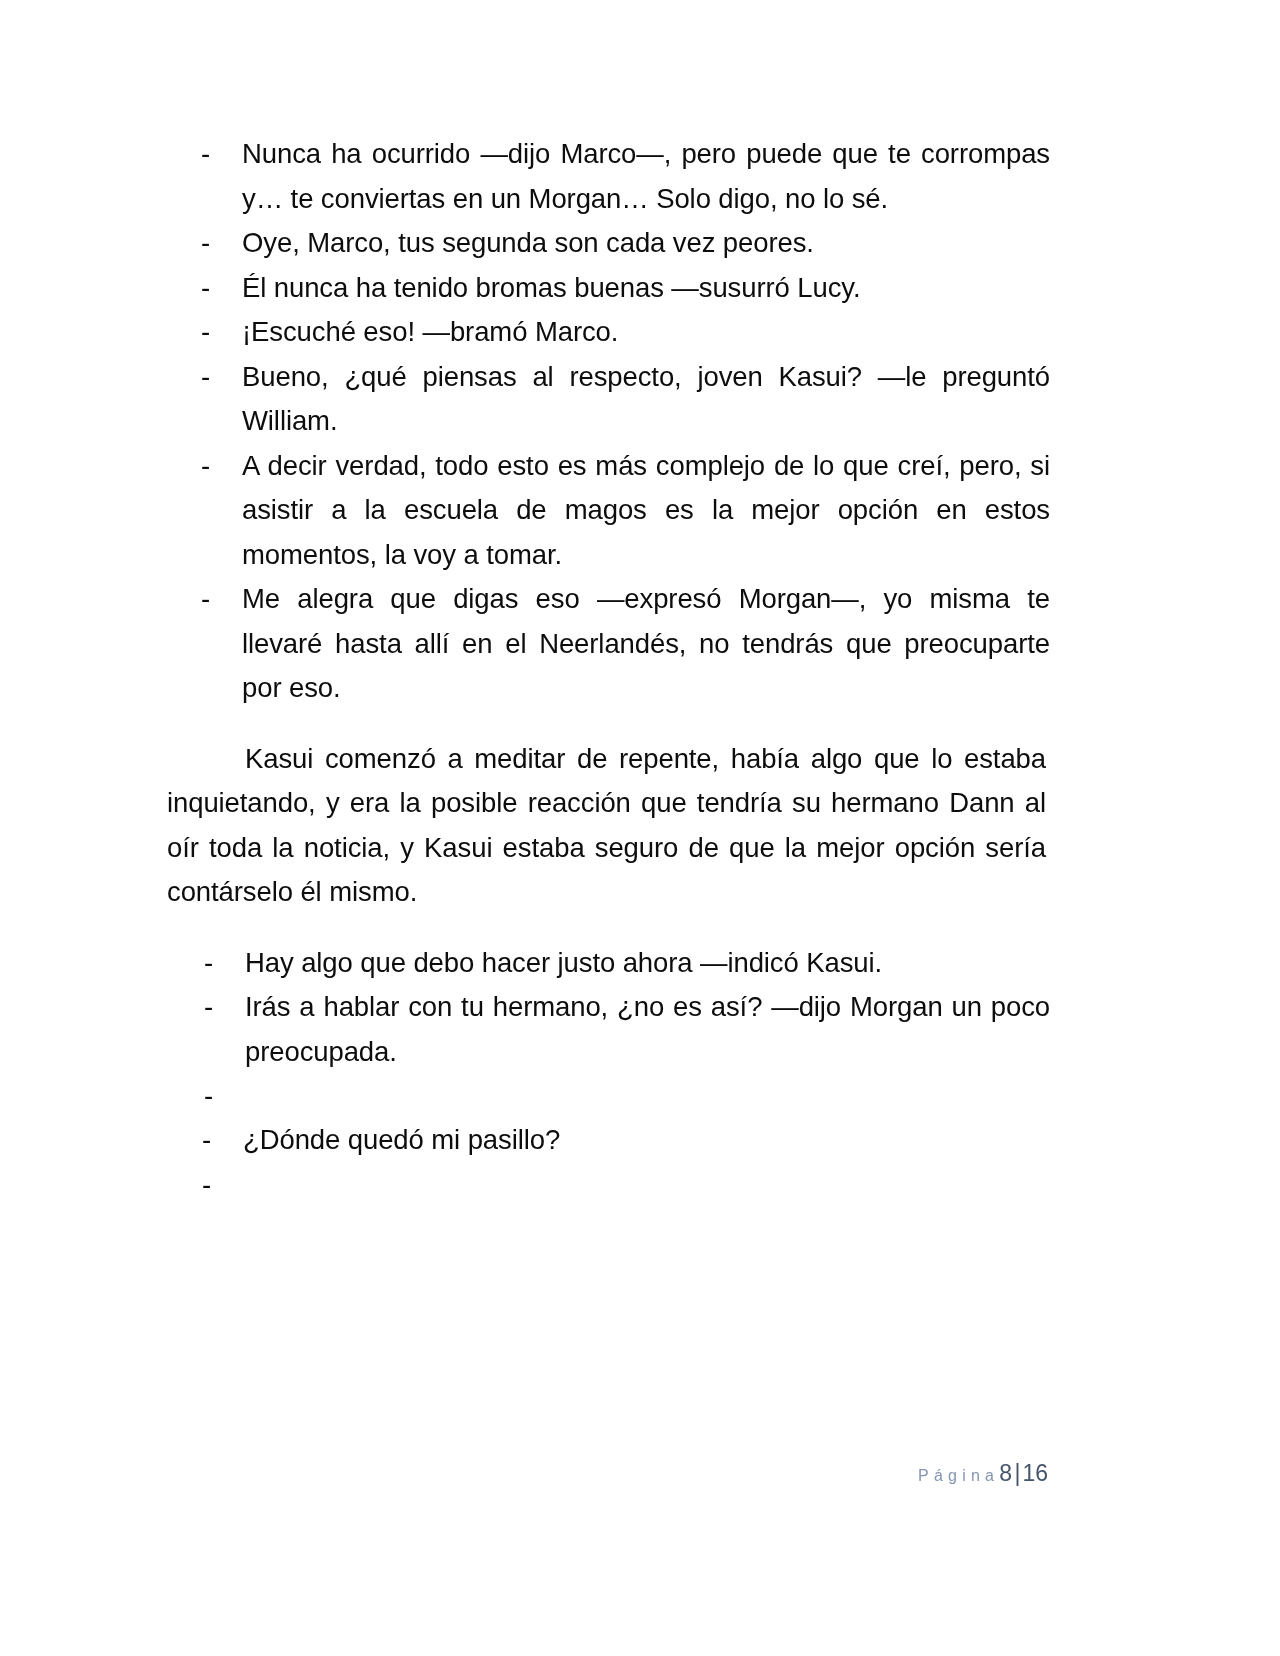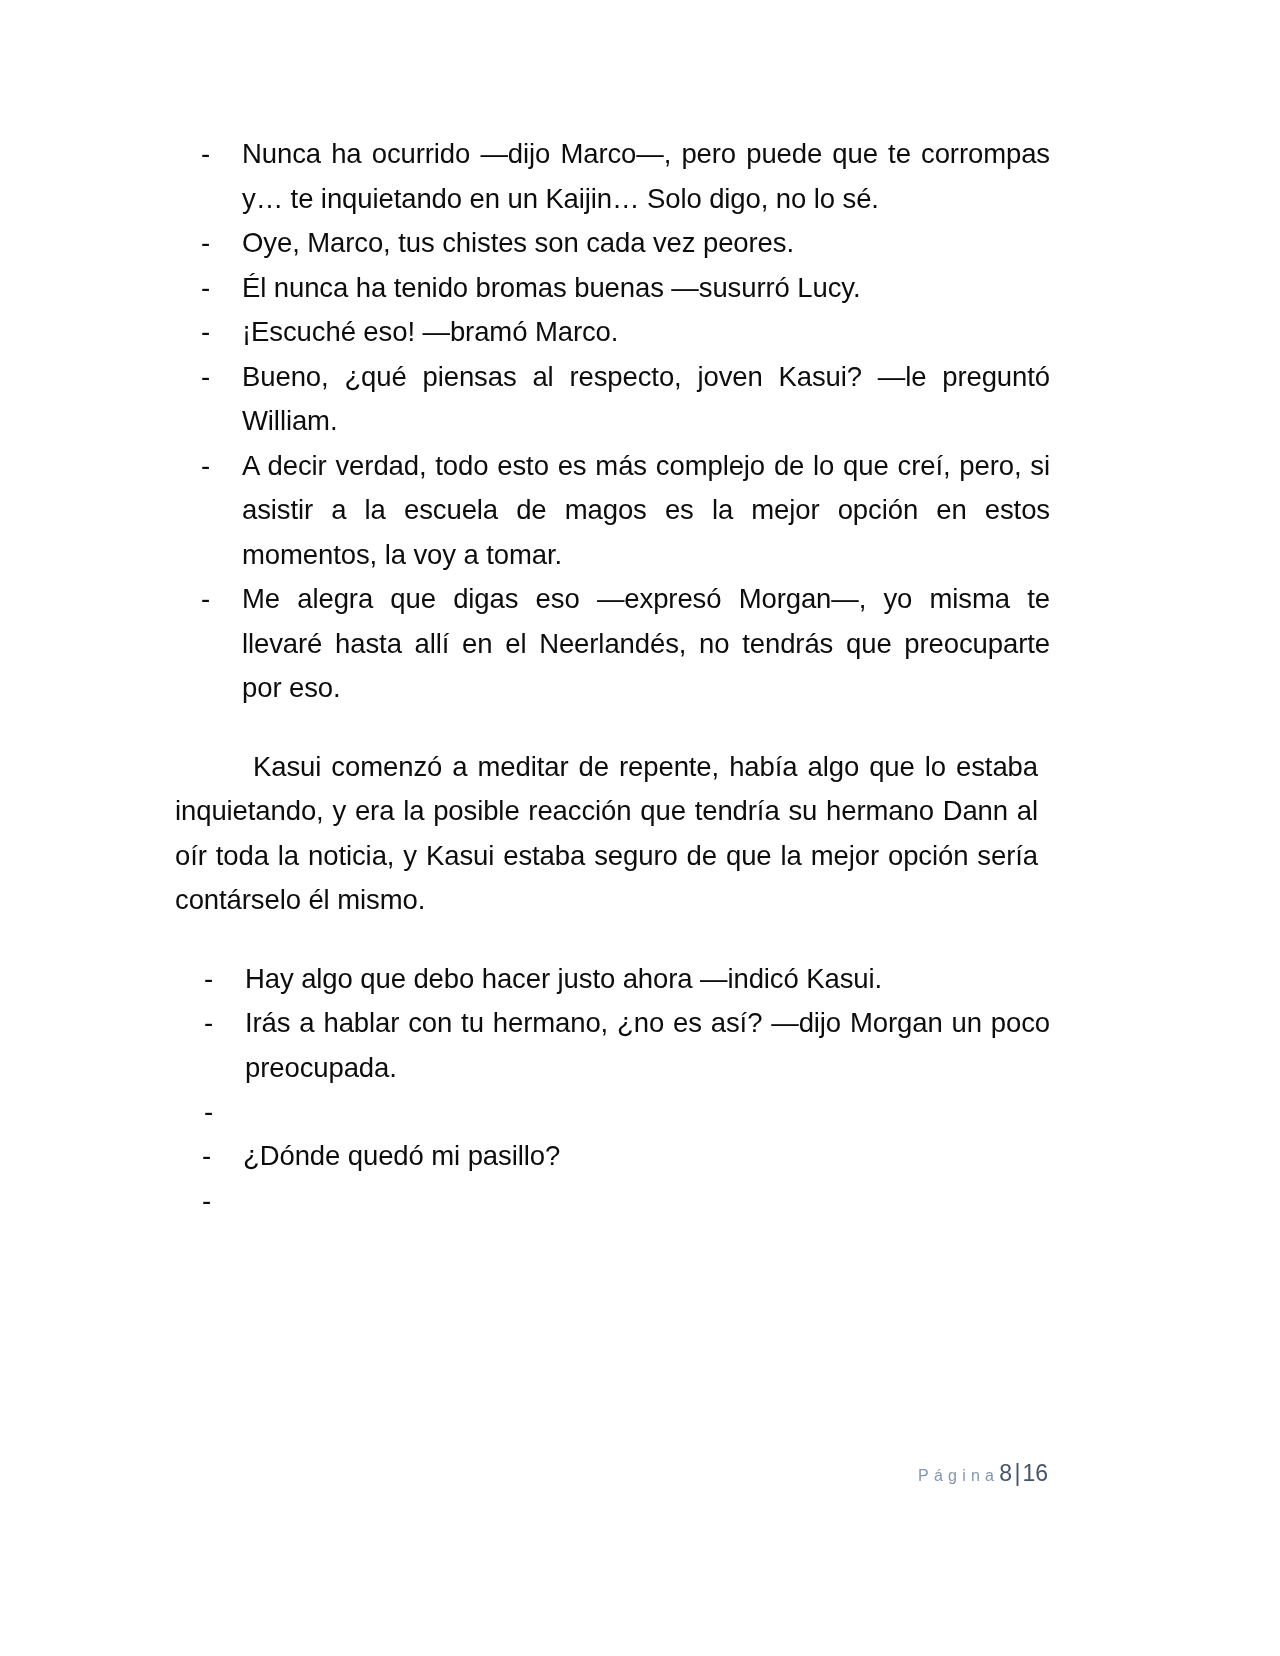--- a/index.html
+++ b/index.html
@@ -64,21 +64,21 @@
     text-align: left;
   }
   
   .para {
     font-size: 27.5px;
     line-height: 44.5px;
     color: #0d0d0d;
     text-align: justify;
     text-justify: inter-word;
     text-indent: 78px;
-    margin: 12px;
+    margin: 4px;
     letter-spacing: -0.1px;
   }
   .gap-md { height: 22px; }
   
   .footer {
     position: absolute;
     right: 232px;
     bottom: 166px;
     font-size: 22px;
     line-height: 28px;
@@ -106,25 +106,25 @@
 </style>
 </head>
 <body>
 
 <div class="page">
   <div class="content">
 
     <ul class="dlg-list indent1">
       <li class="dlg-item">
         <span class="dash">-</span>
-        <span>Nunca ha ocurrido —dijo Marco—, pero puede que te corrompas y… te inquietando en un Kaijin… Solo digo, no lo sé.</span>
+        <span>Nunca ha ocurrido —dijo Marco—, pero puede que te corrompas y… te conviertas en un Morgan… Solo digo, no lo sé.</span>
       </li>
       <li class="dlg-item noj">
         <span class="dash">-</span>
-        <span>Oye, Marco, tus chistes son cada vez peores.</span>
+        <span>Oye, Marco, tus segunda son cada vez peores.</span>
       </li>
       <li class="dlg-item noj">
         <span class="dash">-</span>
         <span>Él nunca ha tenido bromas buenas —susurró Lucy.</span>
       </li>
       <li class="dlg-item noj">
         <span class="dash">-</span>
         <span>¡Escuché eso! —bramó Marco.</span>
       </li>
       <li class="dlg-item">

